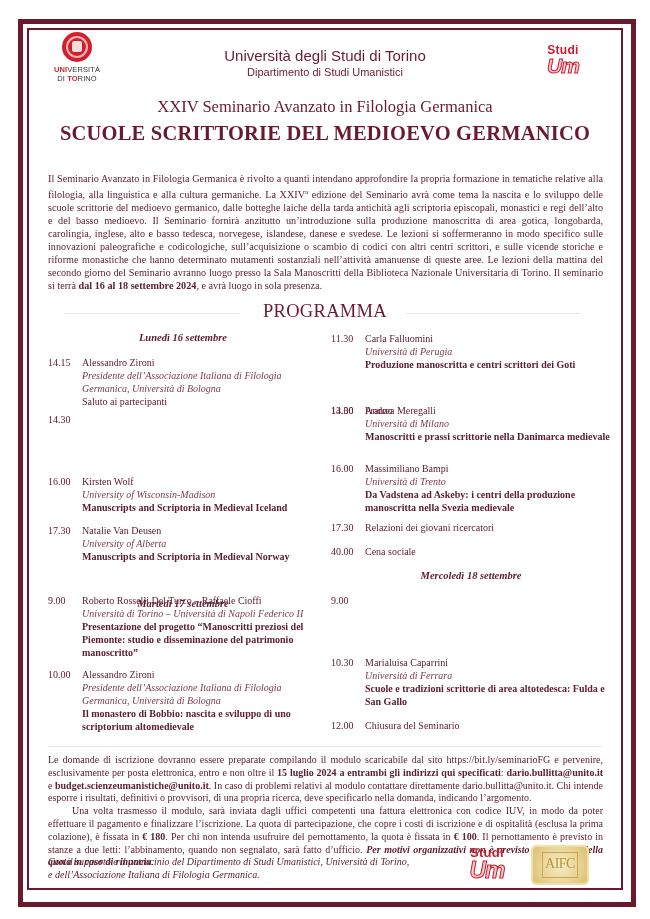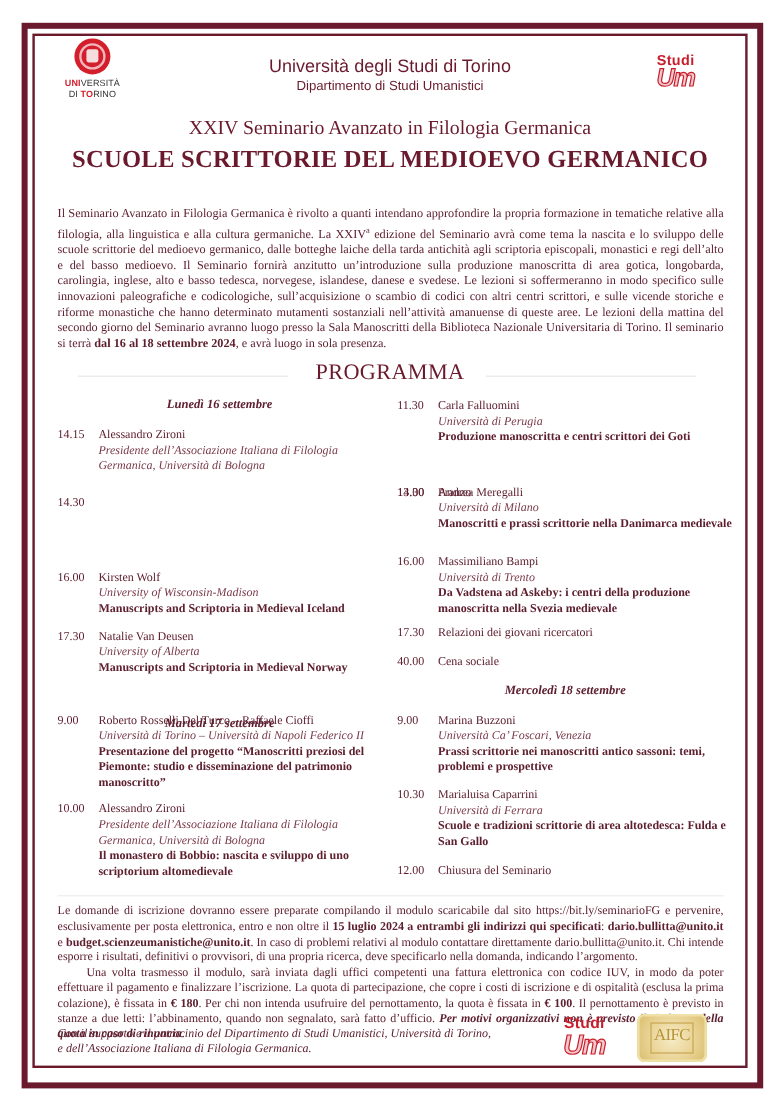--- a/index.html
+++ b/index.html
@@ -90,20 +90,21 @@
 <div class="prog-line pl-right"></div>
 
 <div class="col-left">
   <div class="day-head" style="left:48px; width:270px; top:332px;">Lunedì 16 settembre</div>
 
   <div class="session" style="top:356px;">
     <span class="time">14.15</span>
     <div class="content">
       <div>Alessandro Zironi</div>
       <div class="aff">Presidente dell’Associazione Italiana di Filologia Germanica, Università di Bologna</div>
+      <div>Saluto ai partecipanti</div>
     </div>
   </div>
 
   <div class="session" style="top:413px;">
     <span class="time">14.30</span>
   </div>
 
   <div class="session" style="top:475px;">
     <span class="time">16.00</span>
     <div class="content">
@@ -189,25 +190,20 @@
     <span class="time">40.00</span>
     <div class="content">
         <div>Cena sociale</div>
       </div>
   </div>
 
   <div class="day-head" style="left:331px; width:280px; top:570px;">Mercoledì 18 settembre</div>
 
   <div class="session" style="top:594px;">
     <span class="time">9.00</span>
-    <div class="content">
-      <div>Marina Buzzoni</div>
-      <div class="aff">Università Ca’ Foscari, Venezia</div>
-      <div class="talk">Prassi scrittorie nei manoscritti antico sassoni: temi, problemi e prospettive</div>
-    </div>
   </div>
 
   <div class="session" style="top:656px;">
     <span class="time">10.30</span>
     <div class="content">
       <div>Marialuisa Caparrini</div>
       <div class="aff">Università di Ferrara</div>
       <div class="talk">Scuole e tradizioni scrittorie di area altotedesca: Fulda e San Gallo</div>
     </div>
   </div>

